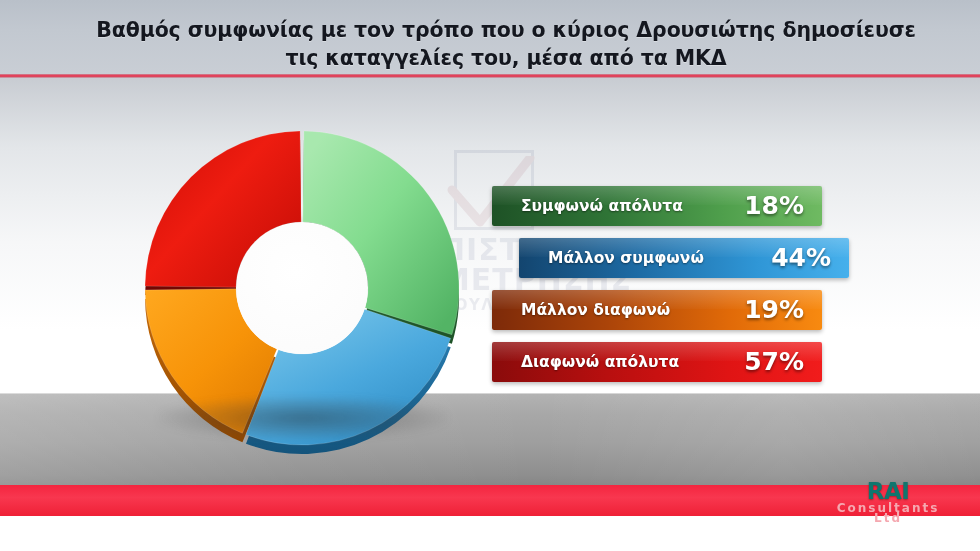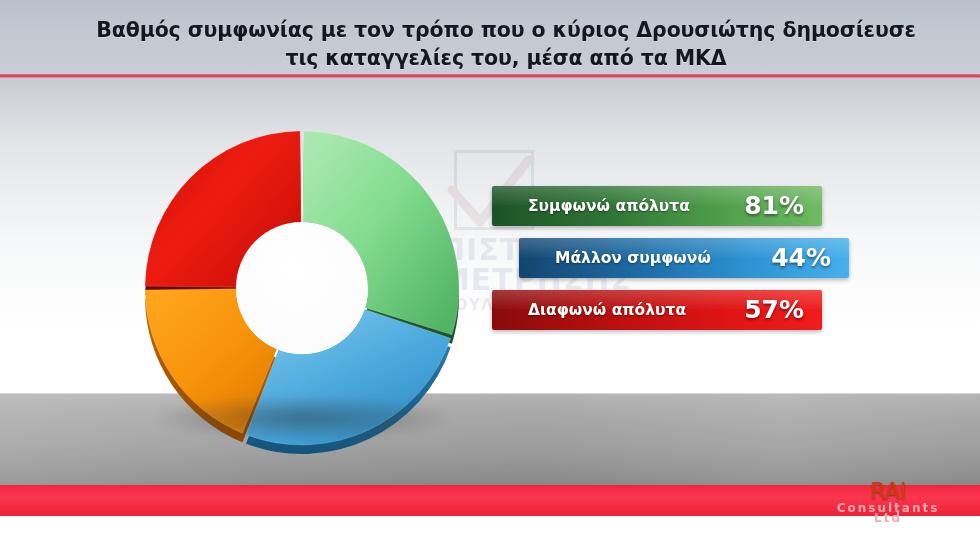--- a/index.html
+++ b/index.html
@@ -163,21 +163,21 @@
     overflow: hidden;
   }
   .legend-row .gloss {
     position: absolute;
     left: 0; top: 0; width: 100%; height: 48%;
     background: linear-gradient(to bottom, rgba(255,255,255,0.20), rgba(255,255,255,0.02));
     pointer-events: none;
   }
   .legend-label {
     position: absolute;
-    left: 36px; top: 0;
+    left: 29px; top: 0;
     height: 40px;
     line-height: 40px;
     color: #ffffff;
     font-size: 15.5px;
     font-weight: bold;
     text-shadow: 0 1px 2px rgba(0,0,0,0.45);
     white-space: nowrap;
   }
   .legend-value {
     position: absolute;
@@ -197,23 +197,23 @@
 
   
   #logo {
     position: absolute;
     left: 832px; top: 480px;
     width: 112px;
     height: 34px;
     text-align: center;
   }
   #logo-mark {
-    color: #c2410c;
+    color: #0f766e;
     font-size: 23px;
-    font-weight: normal;
+    font-weight: bold;
     letter-spacing: -0.5px;
     line-height: 23px;
     text-shadow: 0 1px 2px rgba(90,0,0,0.45);
   }
   #logo-sub {
     color: #f5a8b0;
     font-size: 12px;
     letter-spacing: 2.0px;
     line-height: 10px;
     font-weight: bold;
@@ -305,29 +305,34 @@
         </g>
       <circle id="donut-hole" cx="164" cy="162" r="66" fill="url(#gHole)"></circle>
     </svg>
   </div>
 
   <div id="legend">
 
     <div class="legend-row row-green">
       <div class="gloss"></div>
       <span class="legend-label">Συμφωνώ απόλυτα</span>
-      <span class="legend-value">81%</span>
+      <span class="legend-value">18%</span>
     </div>
 
     <div class="legend-row row-blue">
       <div class="gloss"></div>
       <span class="legend-label">Μάλλον συμφωνώ</span>
       <span class="legend-value">44%</span>
     </div>
 
+    <div class="legend-row row-orange">
+      <div class="gloss"></div>
+      <span class="legend-label">Μάλλον διαφωνώ</span>
+      <span class="legend-value">19%</span>
+    </div>
 
     <div class="legend-row row-red">
       <div class="gloss"></div>
       <span class="legend-label">Διαφωνώ απόλυτα</span>
       <span class="legend-value">57%</span>
     </div>
 
   </div>
 
   <div id="header"></div>

